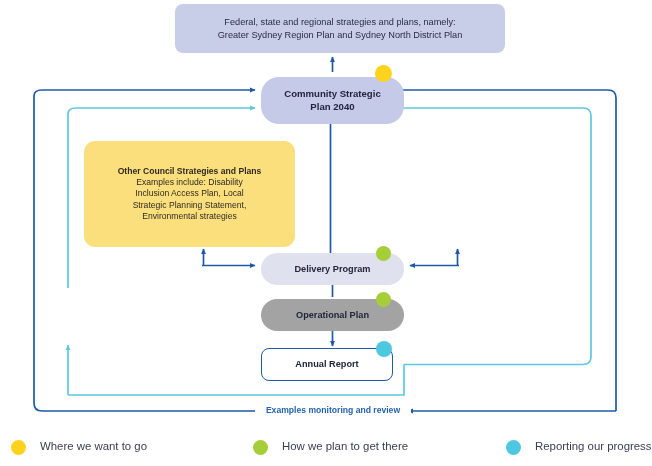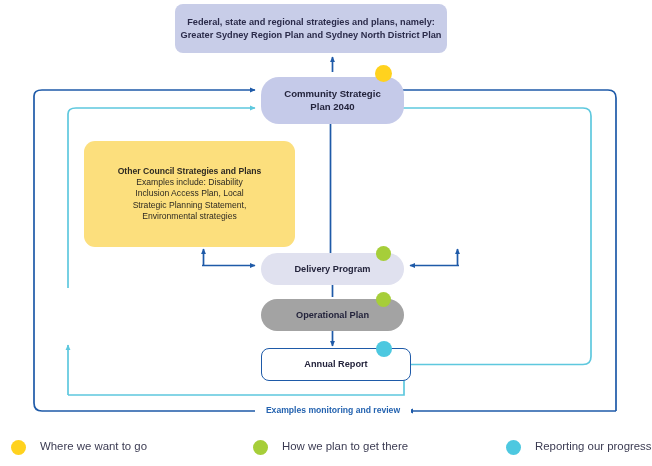--- a/index.html
+++ b/index.html
@@ -40,24 +40,24 @@
   }
   .node .ttl {
     font-weight: bold;
   }
   .node .ln {
     display: block;
   }
 
   
   .n-top {
-    left: 175px; top: 4px; width: 272px; height: 49px;
+    left: 175px; top: 4px; width: 330px; height: 49px;
     background: #c8cde8;
     font-size: 9.2px;
-    font-weight: bold;
+    font-weight: normal;
     color: #2b2b4a;
     border-radius: 8px;
   }
   .n-csp {
     left: 261px; top: 77px; width: 143px; height: 47px;
     background: #c5cae9;
     font-size: 9.6px;
     font-weight: bold;
     color: #24243c;
   }
@@ -85,21 +85,21 @@
     color: #24243c;
   }
   .n-operational {
     left: 261px; top: 299px; width: 143px; height: 32px;
     background: #a3a3a3;
     font-size: 9.2px;
     font-weight: bold;
     color: #24243c;
   }
   .n-annual {
-    left: 261px; top: 348px; width: 150px; height: 33px;
+    left: 261px; top: 348px; width: 132px; height: 33px;
     background: #ffffff;
     border: 1.6px solid #1e5aa8;
     font-size: 9.2px;
     font-weight: bold;
     color: #24243c;
     border-radius: 8px;
   }
   .n-purple {
     left: 47px; top: 294px; width: 190px; height: 44px;
     background: #8e6cb0;

